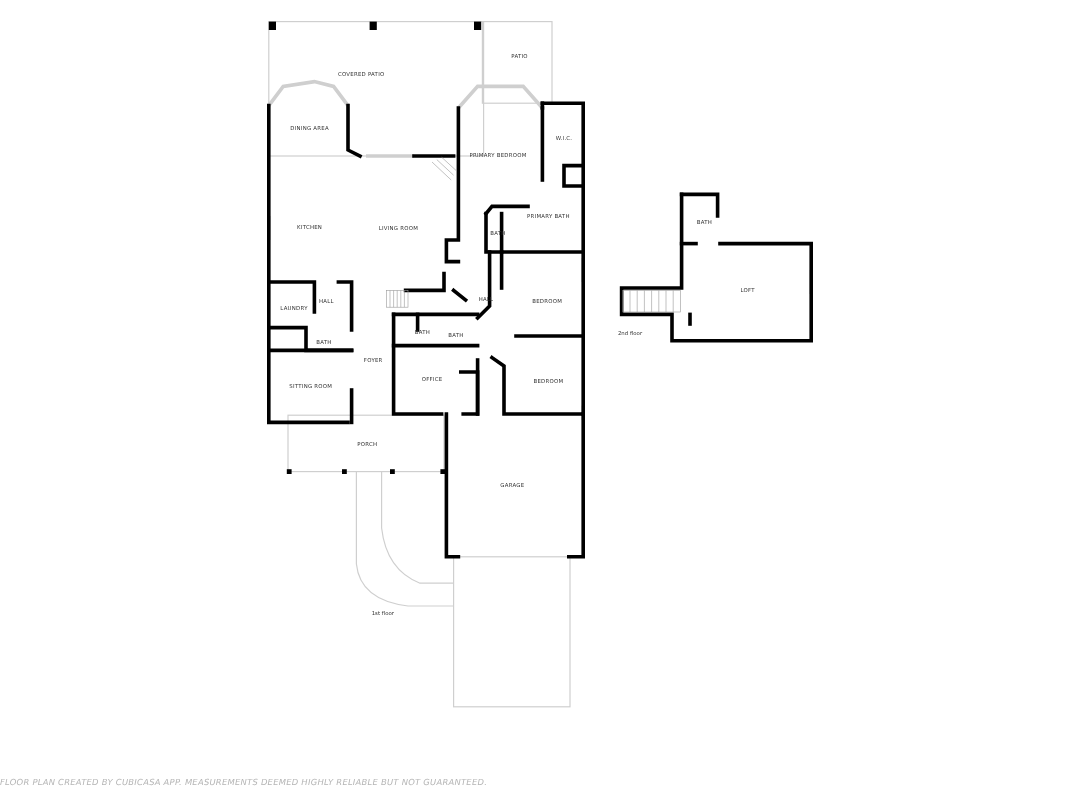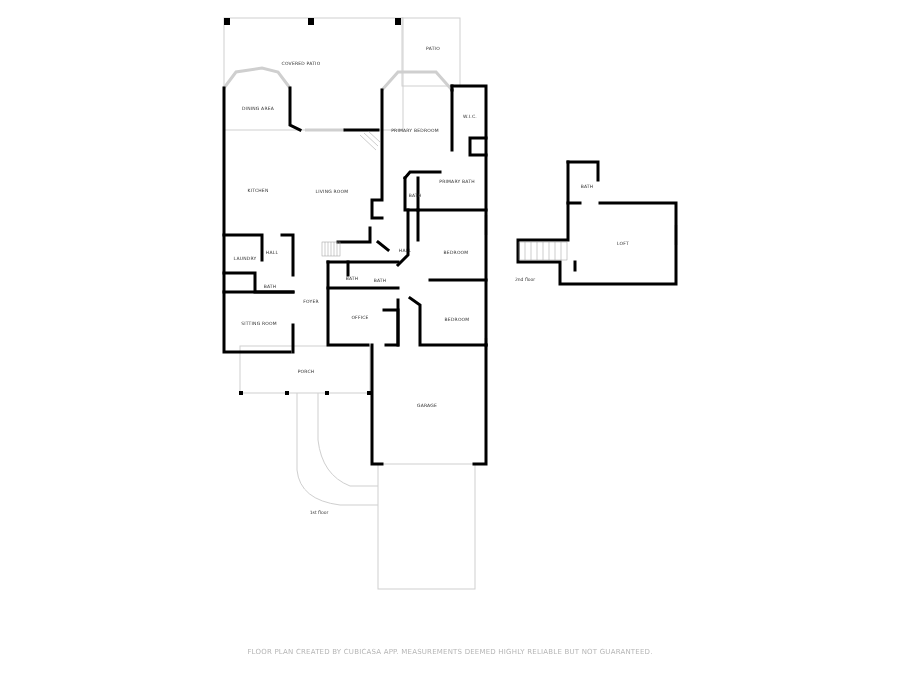--- a/index.html
+++ b/index.html
@@ -1,20 +1,20 @@
 <!DOCTYPE html>
 <html><head>
 <meta charset="utf-8">
 <style>
   html, body { margin: 0; padding: 0; background: #ffffff; }
   body { width: 900px; height: 675px; position: relative; overflow: hidden; font-family: "DejaVu Sans", sans-serif; }
   svg { position: absolute; left: 0; top: 0; }
   .lbl { position: absolute; font-size: 4.5px; color: #333; letter-spacing: 0.2px; white-space: nowrap; transform: translate(-50%, -50%); text-transform: uppercase; }
   .floorlbl { position: absolute; font-size: 4.5px; color: #333; white-space: nowrap; transform: translate(-50%, -50%); }
-  .footer { position: absolute; left: 0; width: 900px; top: 648px; text-align: center; font-size: 7px; color: #b5b5b5; letter-spacing: 0.2px; }
+  .footer { position: absolute; left: 0; width: 900px; top: 648px; font-size: 7px; color: #b5b5b5; letter-spacing: 0.2px; font-style: italic; }
 </style>
 </head>
 <body>
 
 <svg width="900" height="675" viewBox="0 0 900 675">
 
   <g fill="none" stroke="#cfcfcf" stroke-width="1">
     <rect x="224" y="18" width="179" height="112"></rect>
     <rect x="402" y="18" width="58" height="68"></rect>
     <rect x="240" y="346" width="130" height="47"></rect>

